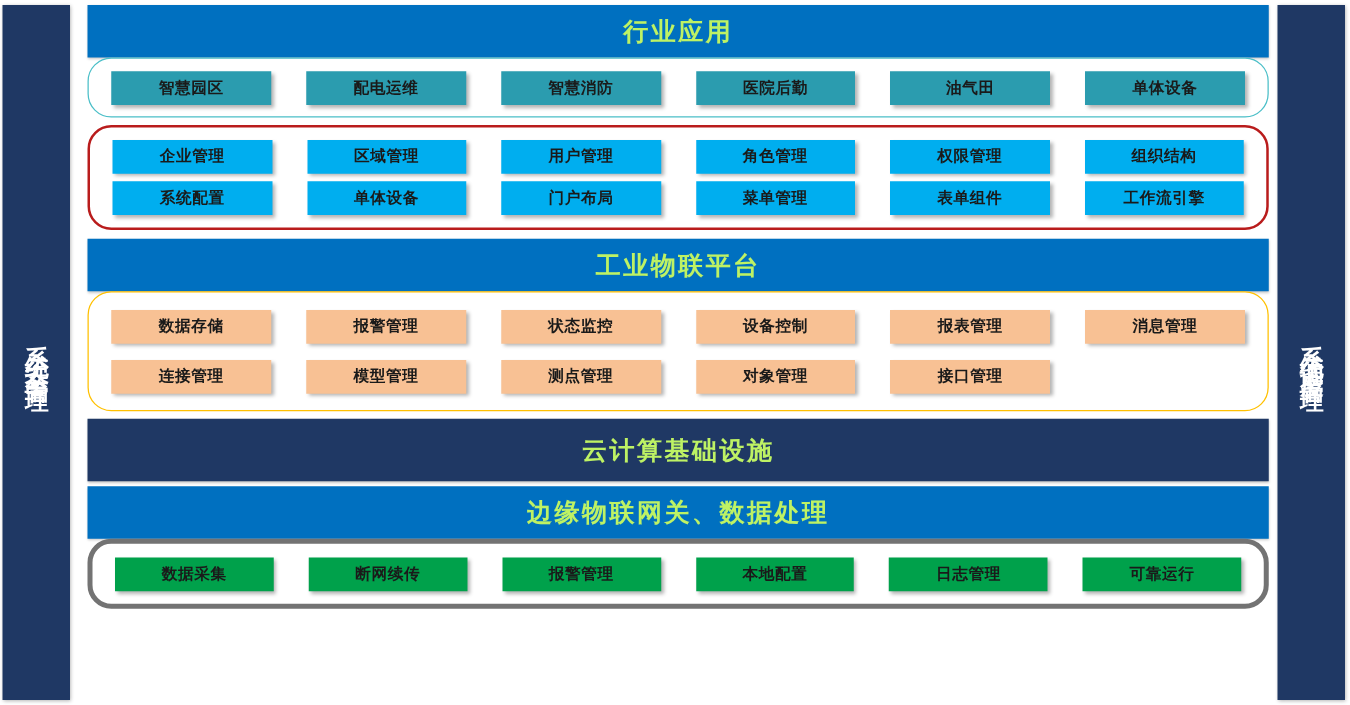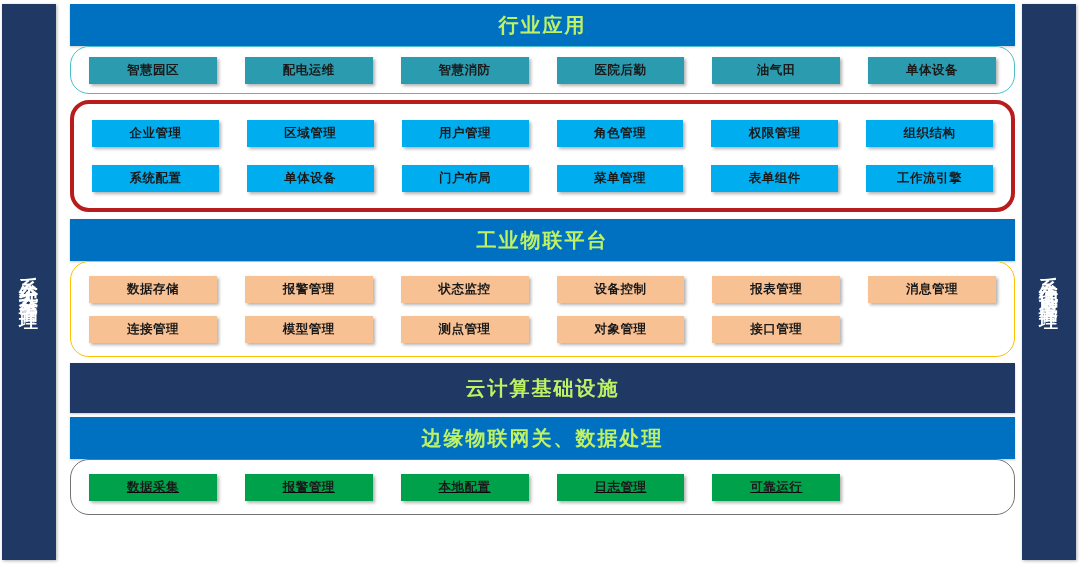--- a/index.html
+++ b/index.html
@@ -77,23 +77,23 @@
   .layer-body {
     background: #ffffff;
     box-sizing: border-box;
     display: flex;
     flex-direction: column;
     justify-content: space-around;
     padding: 7px 18px;
     border-radius: 19px;
   }
   .body-teal   { border: 1px solid #4BBFC8; height: 48px; }
-  .body-cyan   { border: 4px solid #b91c1c; height: 112px; }
+  .body-cyan   { border: 2px solid #b91c1c; height: 84px; }
   .body-orange { border: 1px solid #FFC000; height: 96px; }
-  .body-green  { border: 1px solid #737373; height: 56px; text-decoration: underline; }
+  .body-green  { border: 4px solid #737373; height: 56px; }
 
   .chip-row {
     display: grid;
     grid-template-columns: repeat(6, 1fr);
     column-gap: 28px;
     align-items: center;
     height: 28px;
   }
 
   .chip {
@@ -200,20 +200,21 @@
       <div class="layer-title navy">云计算基础设施</div>
     </div>
 
     <div class="gap-5"></div>
 
     <div class="layer">
       <div class="layer-title blue">边缘物联网关、数据处理</div>
       <div class="layer-body body-green">
         <div class="chip-row">
           <div class="chip green">数据采集</div>
+          <div class="chip green">断网续传</div>
           <div class="chip green">报警管理</div>
           <div class="chip green">本地配置</div>
           <div class="chip green">日志管理</div>
           <div class="chip green">可靠运行</div>
         </div>
       </div>
     </div>
 
   </div>
 </div>

